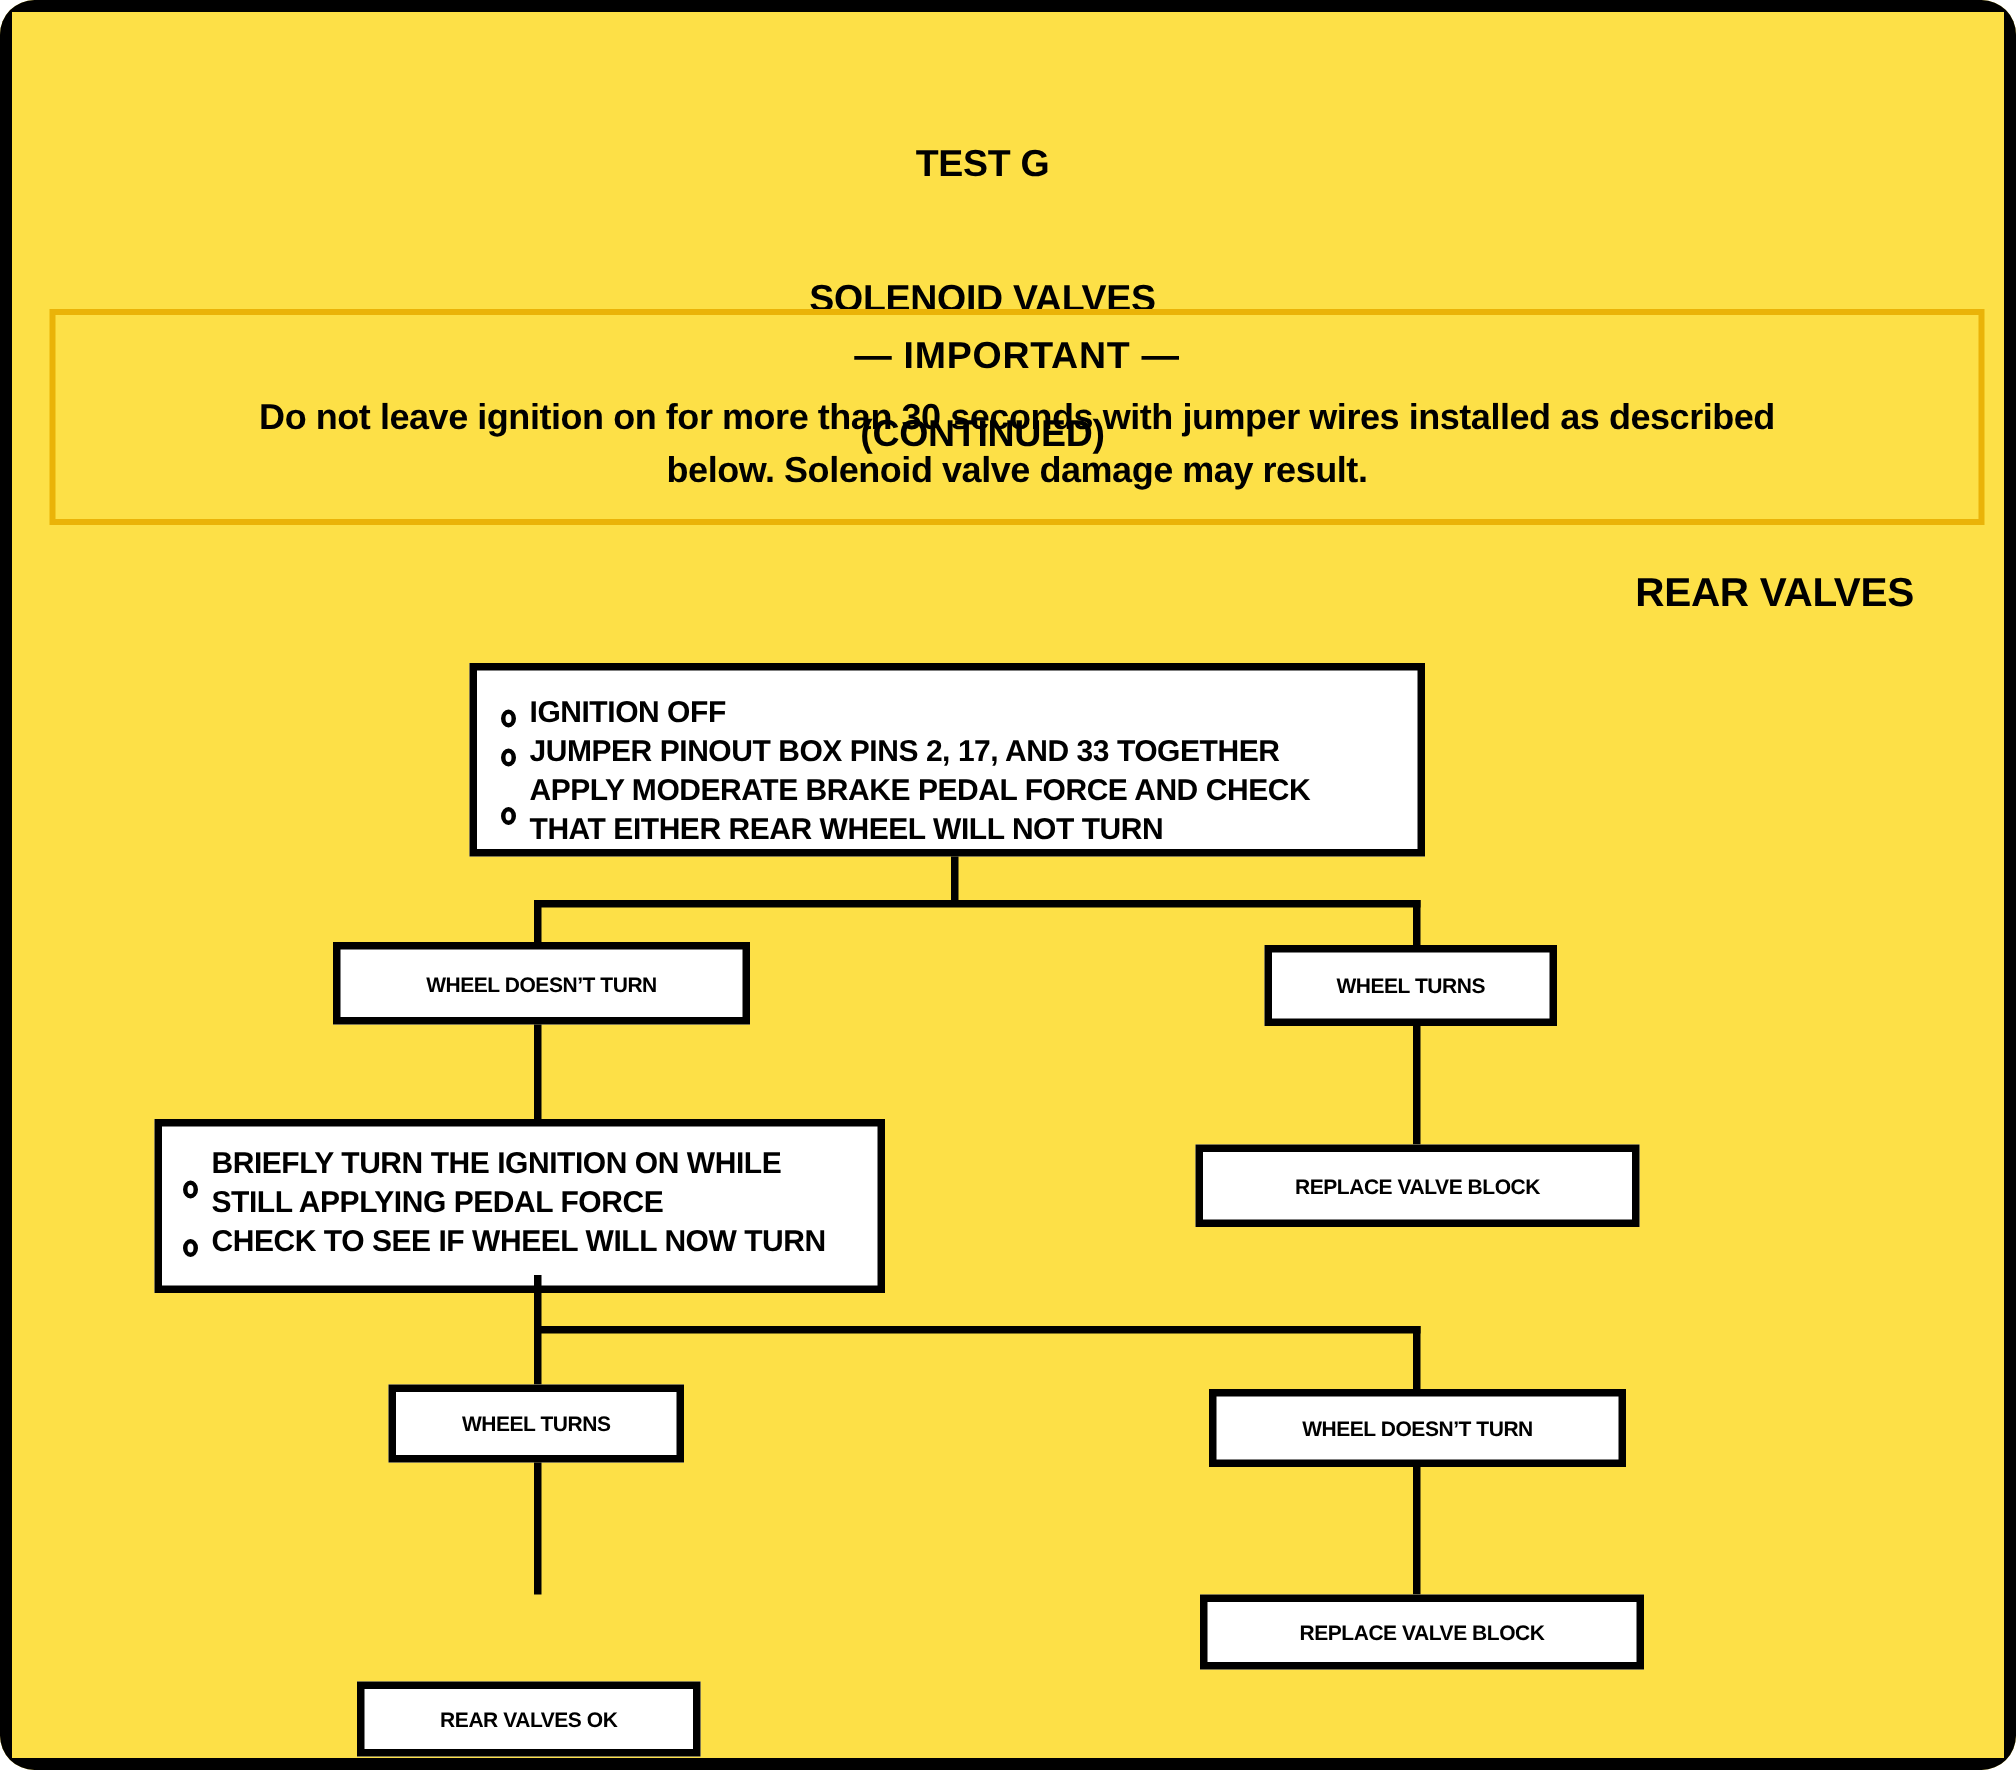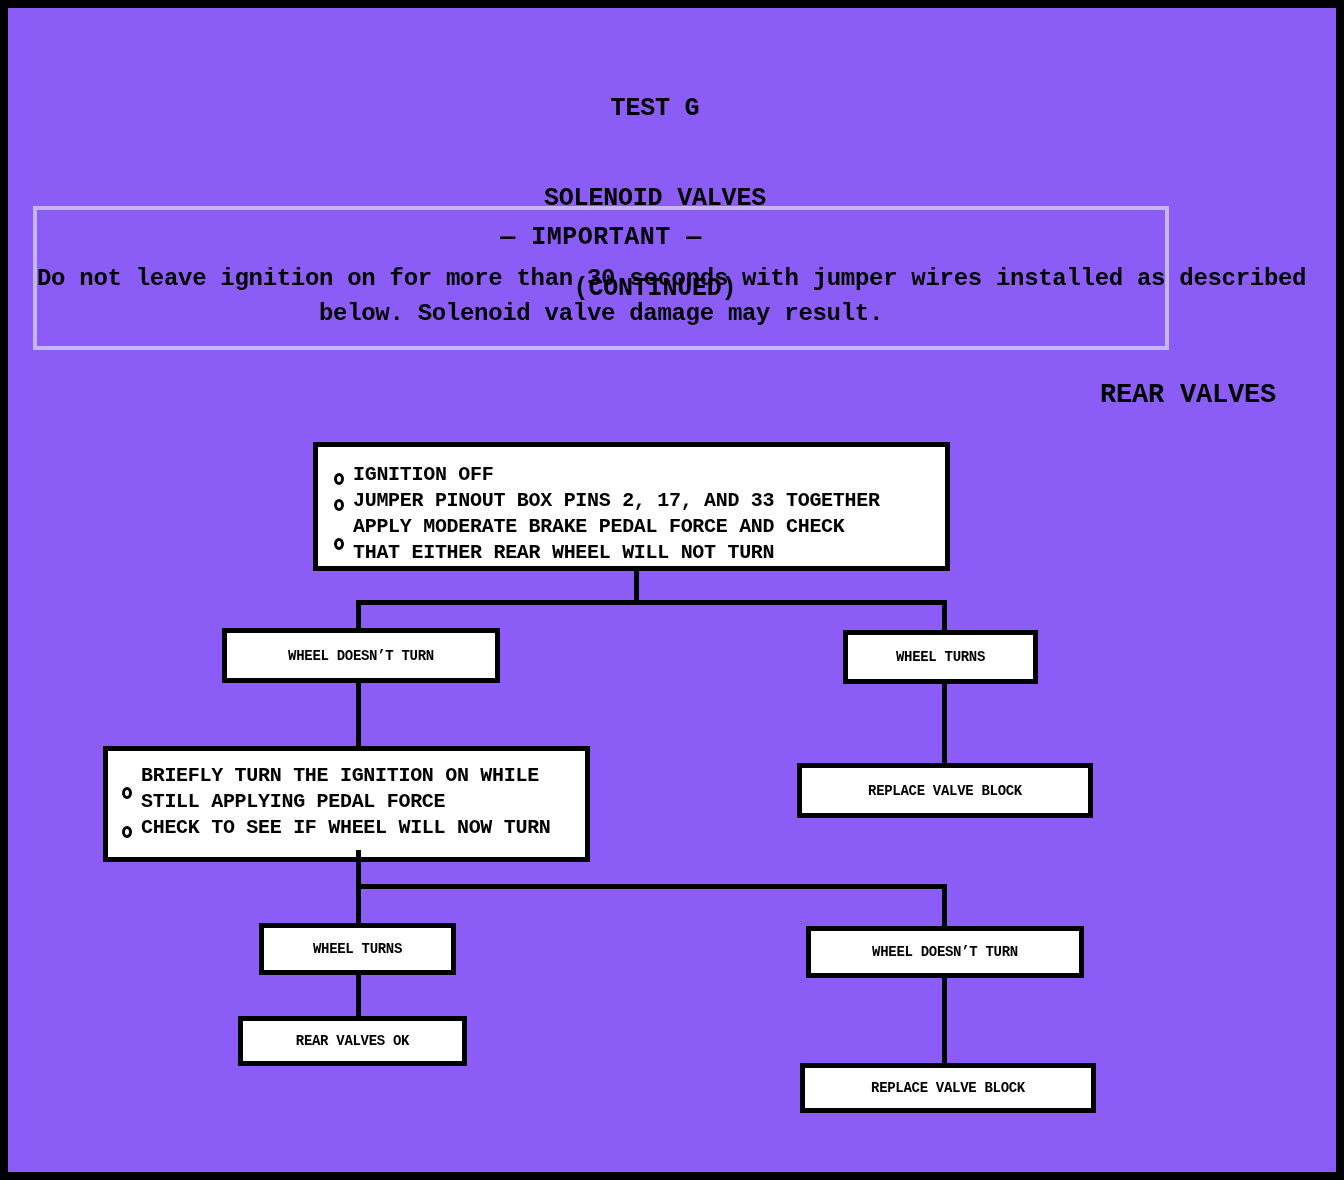--- a/index.html
+++ b/index.html
@@ -4,25 +4,26 @@
 <style>
   html, body {
     margin: 0;
     padding: 0;
     background: #ffffff;
   }
   .page {
     position: relative;
     width: 1344px;
     height: 1180px;
-    background: #8b5cf6;
+    background: #fde047;
     color: #000000;
-    font-family: Liberation Mono, monospace;
+    font-family: Liberation Sans, sans-serif;
     font-weight: 700;
     overflow: hidden;
+    border-radius: 23px;
   }
   .outer-frame {
     position: absolute;
     inset: 0;
     border: 8px solid #000;
     pointer-events: none;
   }
 
   
   .title-block {
@@ -44,23 +45,23 @@
     text-align: right;
     font-size: 27px;
     letter-spacing: -0.2px;
   }
 
   
   .important-box {
     position: absolute;
     left: 33px;
     top: 206px;
-    width: 1136px;
+    width: 1290px;
     height: 144px;
-    border: 4px solid #c4b5fd;
+    border: 4px solid #eab308;
     box-sizing: border-box;
     text-align: center;
   }
   .imp-heading {
     margin-top: 13px;
     font-size: 25px;
     letter-spacing: 0.5px;
   }
   .imp-body {
     margin-top: 9px;
@@ -190,15 +191,15 @@
   <div class="vline" style="left:356px; top:850px; height:73px;"></div>
   <div class="hline" style="left:356px; top:884px; width:591px;"></div>
   <div class="vline" style="left:942px; top:884px; height:42px;"></div>
 
   <div class="fbox label-box" style="left:259px; top:923px; width:197px; height:52px;">WHEEL TURNS</div>
   <div class="fbox label-box" style="left:806px; top:926px; width:278px; height:52px;">WHEEL DOESN’T TURN</div>
 
   <div class="vline" style="left:356px; top:975px; height:88px;"></div>
   <div class="vline" style="left:942px; top:978px; height:85px;"></div>
 
-  <div class="fbox label-box" style="left:238px; top:1016px; width:229px; height:50px;">REAR VALVES OK</div>
+  <div class="fbox label-box" style="left:238px; top:1121px; width:229px; height:50px;">REAR VALVES OK</div>
   <div class="fbox label-box" style="left:800px; top:1063px; width:296px; height:50px;">REPLACE VALVE BLOCK</div>
 </div>
 
 </body></html>

